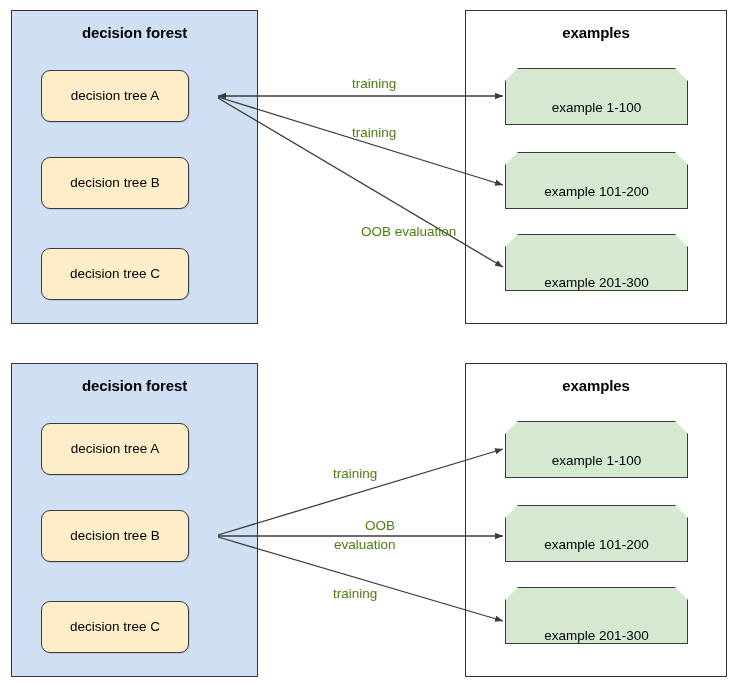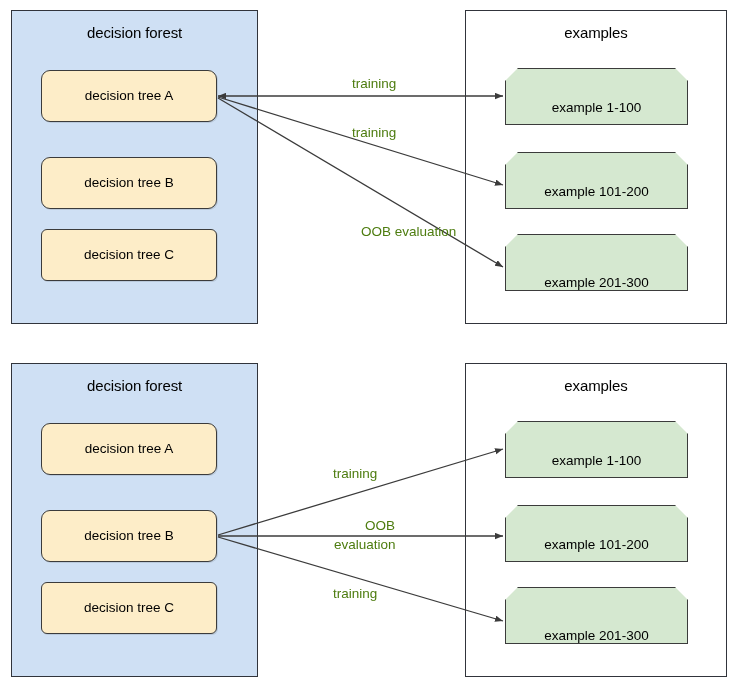--- a/index.html
+++ b/index.html
@@ -48,45 +48,45 @@
     height: 314px;
     background: #ffffff;
   }
   .panel-title {
     position: absolute;
     top: 13px;
     left: 0;
     width: 100%;
     text-align: center;
     font-size: 15px;
-    font-weight: normal;
+    font-weight: bold;
     letter-spacing: -0.1px;
     line-height: 18px;
   }
 
   
   .tree-box {
     position: absolute;
     box-sizing: border-box;
-    width: 176px;
+    width: 148px;
     height: 52px;
     left: 41px;
     background: #fdedc8;
     border: 1.5px solid #3b3b3b;
     border-radius: 9px;
     display: flex;
     align-items: center;
     justify-content: center;
     font-size: 13.5px;
     line-height: 16px;
     box-shadow: 1px 1px 0 rgba(0,0,0,0.10);
   }
   .tree-box.t0 { top: 65px; }
   .tree-box.t1 { top: 152px; }
-  .tree-box.t2 { top: 224px; border-radius: 6px; }
+  .tree-box.t2 { top: 243px; }
 
   
   .example-box {
     position: absolute;
     box-sizing: border-box;
     width: 183px;
     height: 57px;
     left: 505px;
     display: flex;
     align-items: center;

